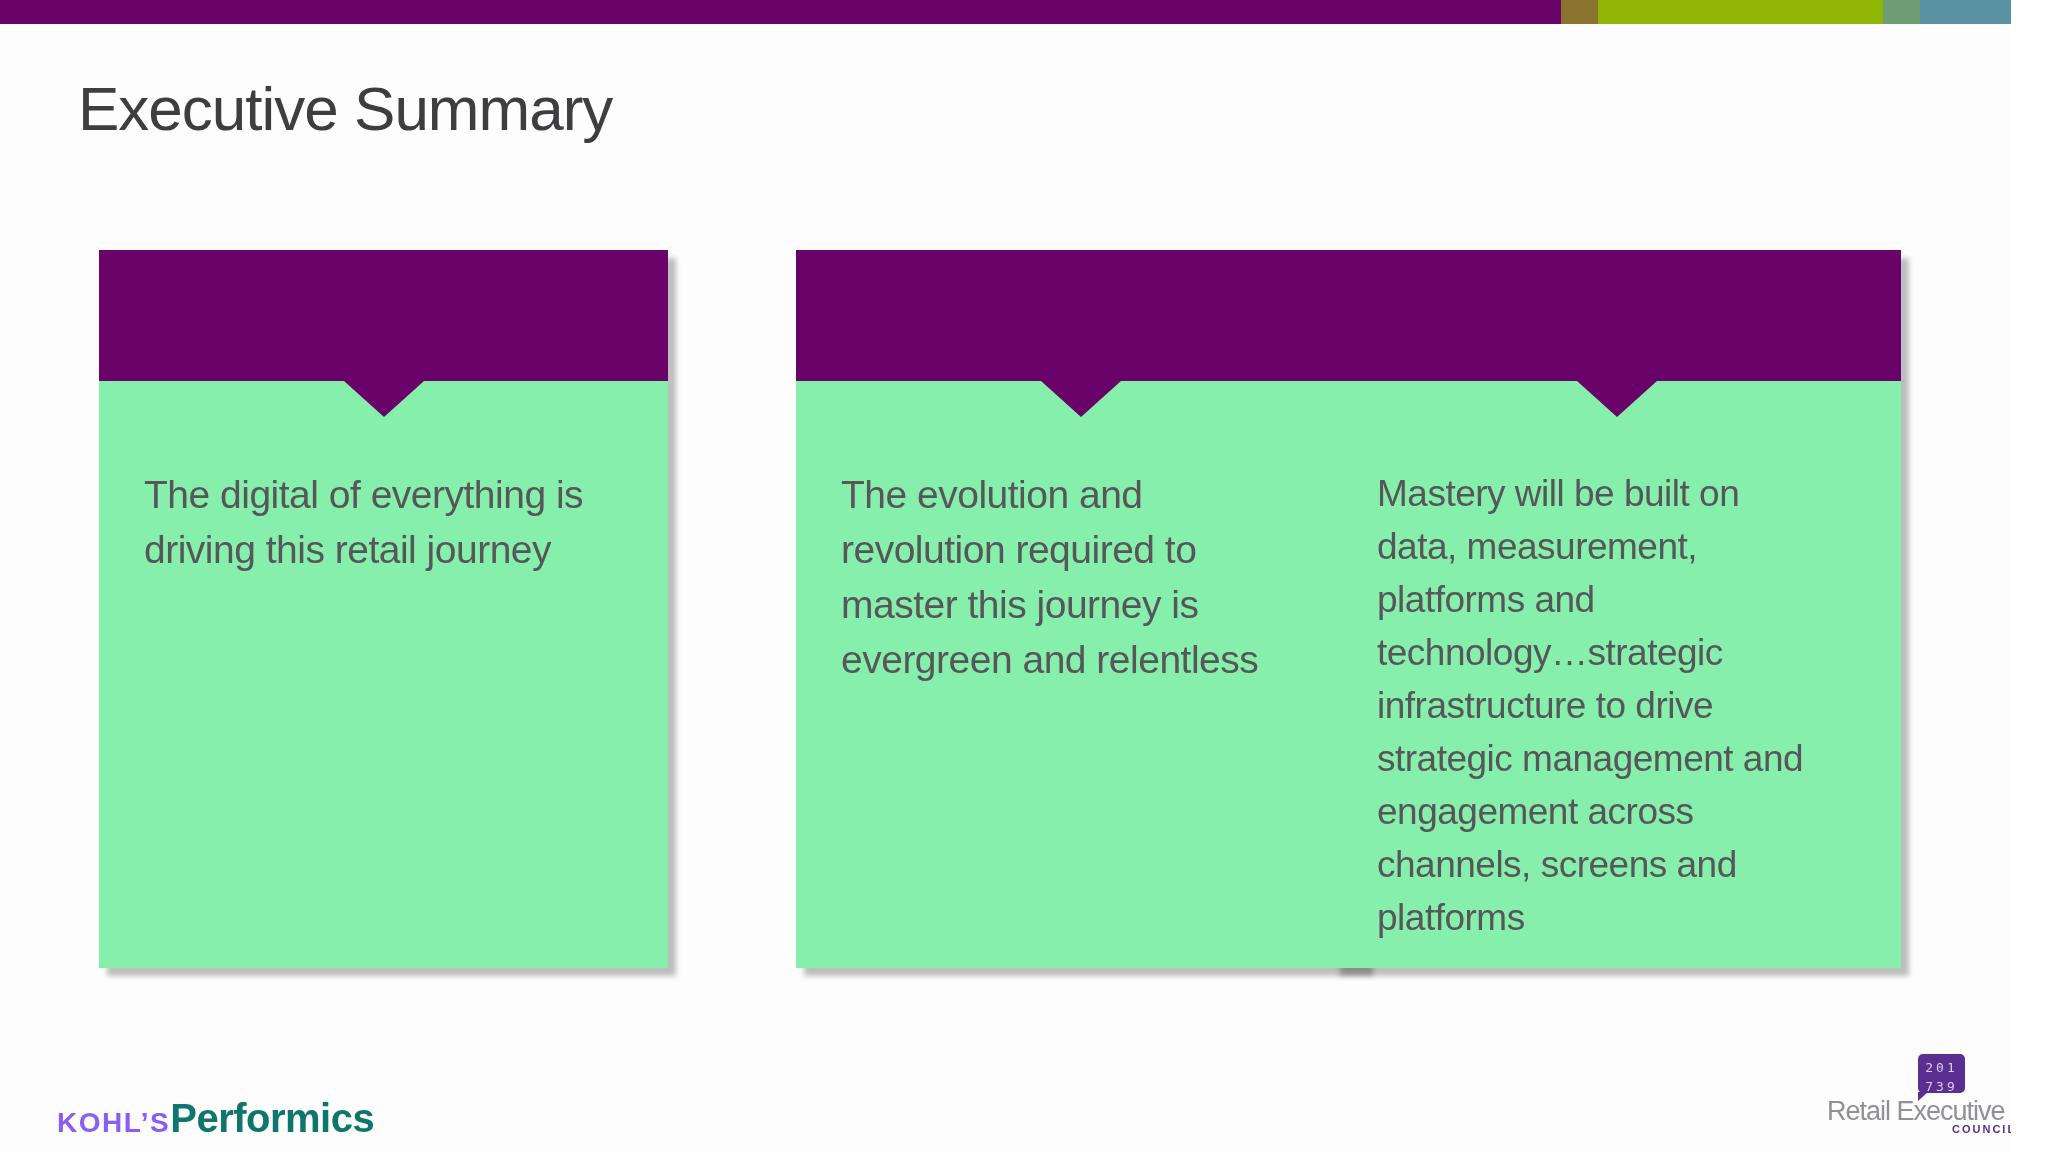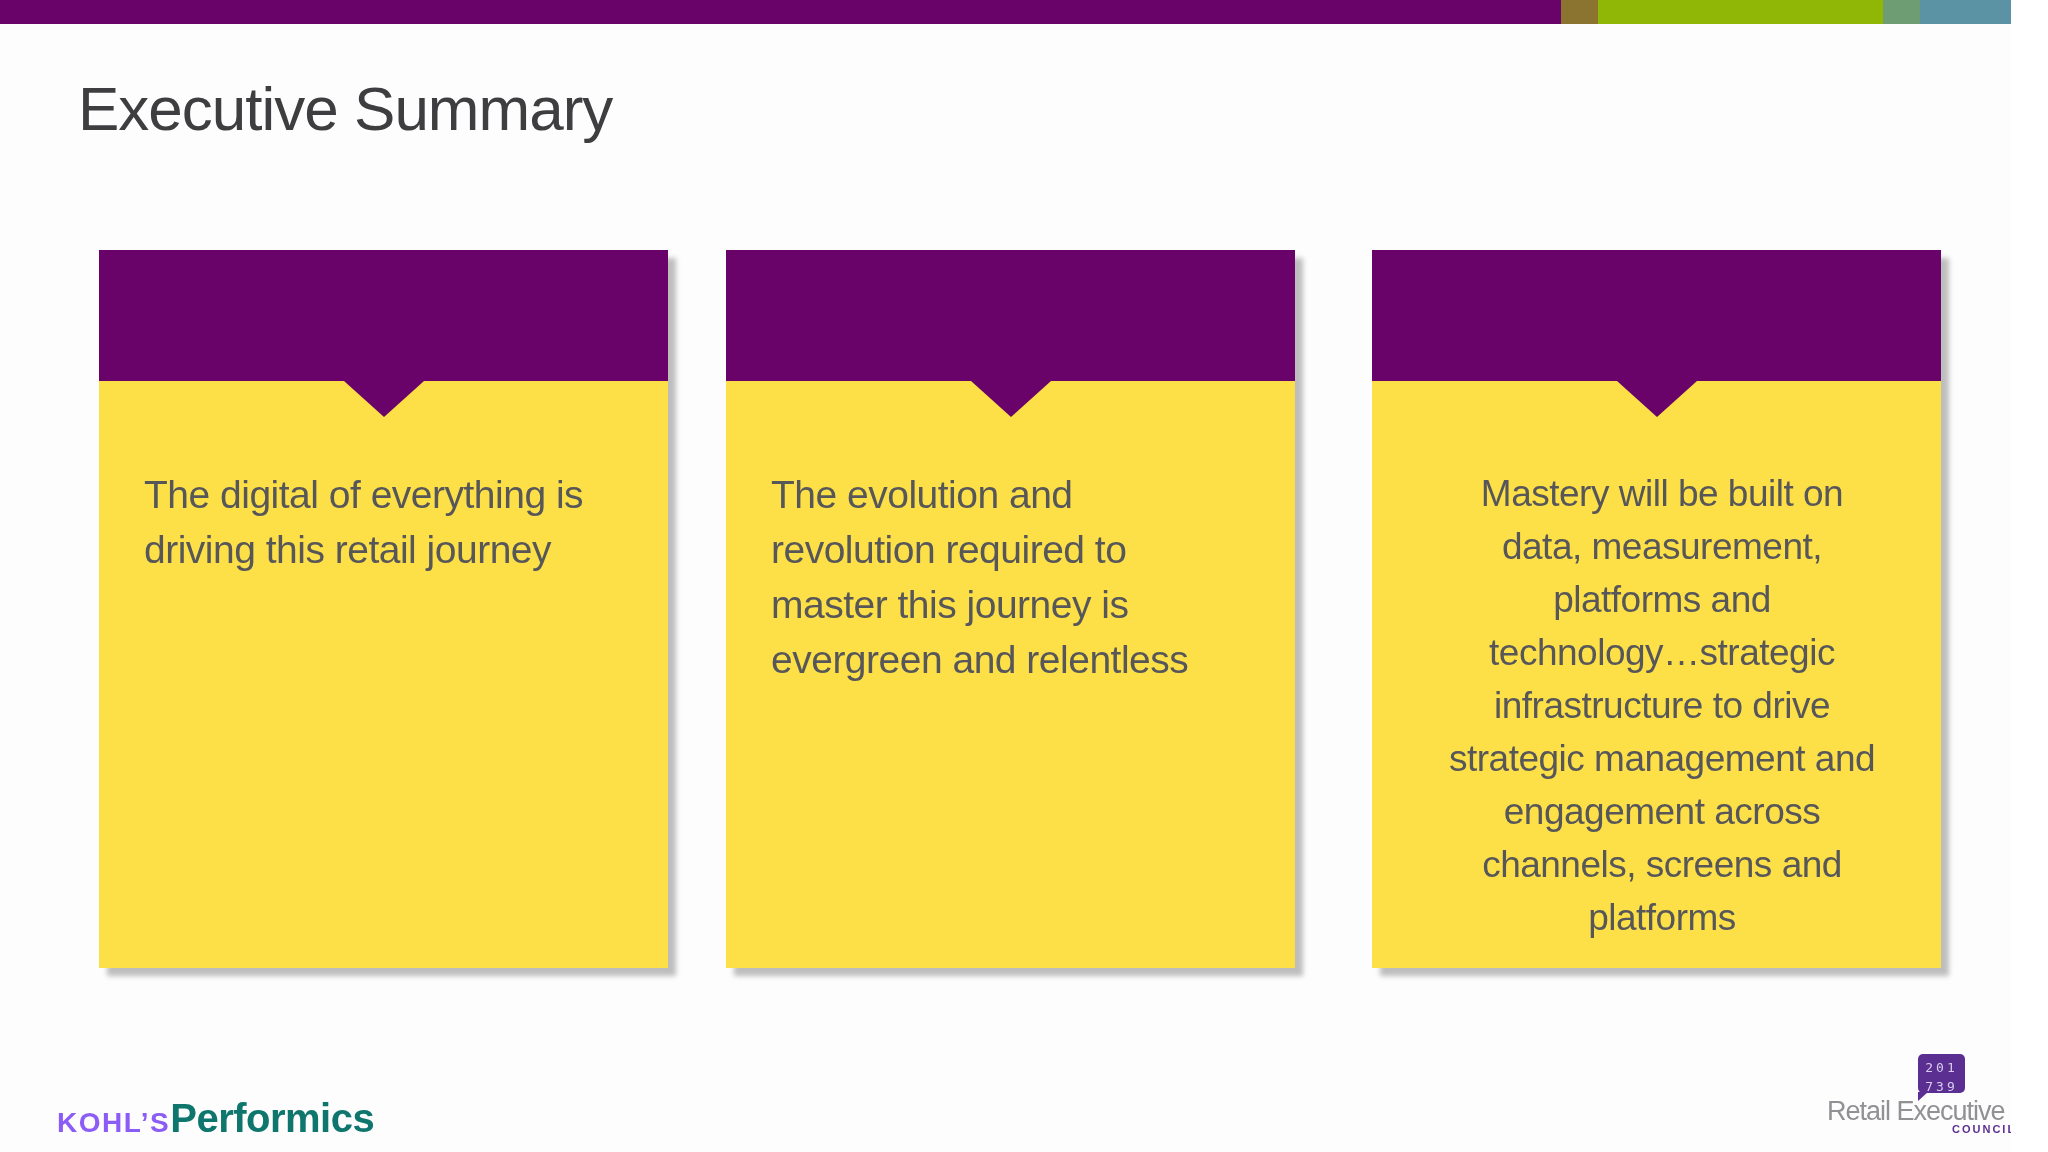--- a/index.html
+++ b/index.html
@@ -39,26 +39,26 @@
     line-height: 1.05;
     color: #3e3e41;
   }
 
   
   .card {
     position: absolute;
     top: 250px;
     width: 569px;
     height: 718px;
-    background: #fde047;
+    background: #86efac;
     box-shadow: 8px 8px 5px rgba(0,0,0,0.25);
   }
   .card-1 { left: 99px; }
-  .card-2 { left: 726px; }
-  .card-3 { left: 1372px; text-align: center; }
+  .card-2 { left: 796px; }
+  .card-3 { left: 1332px; }
 
   .card-header {
     position: absolute;
     top: 0; left: 0;
     width: 100%;
     height: 131px;
   }
   .card-tail {
     position: absolute;
     top: 131px;

